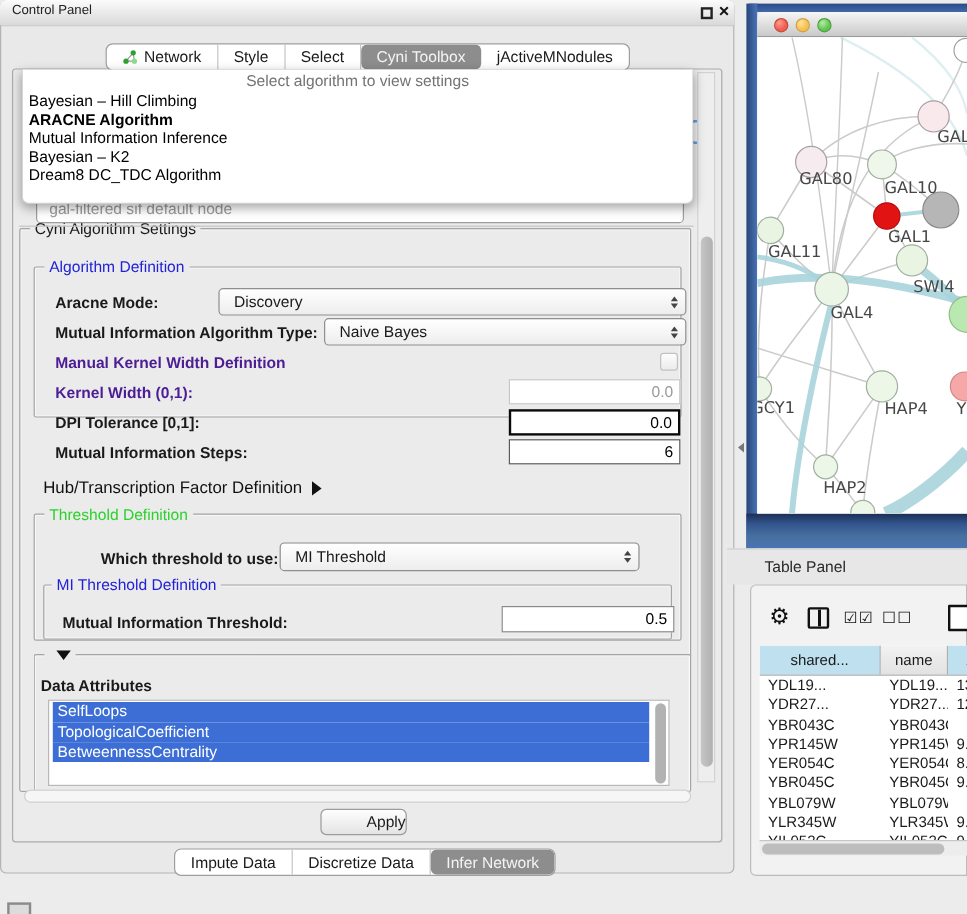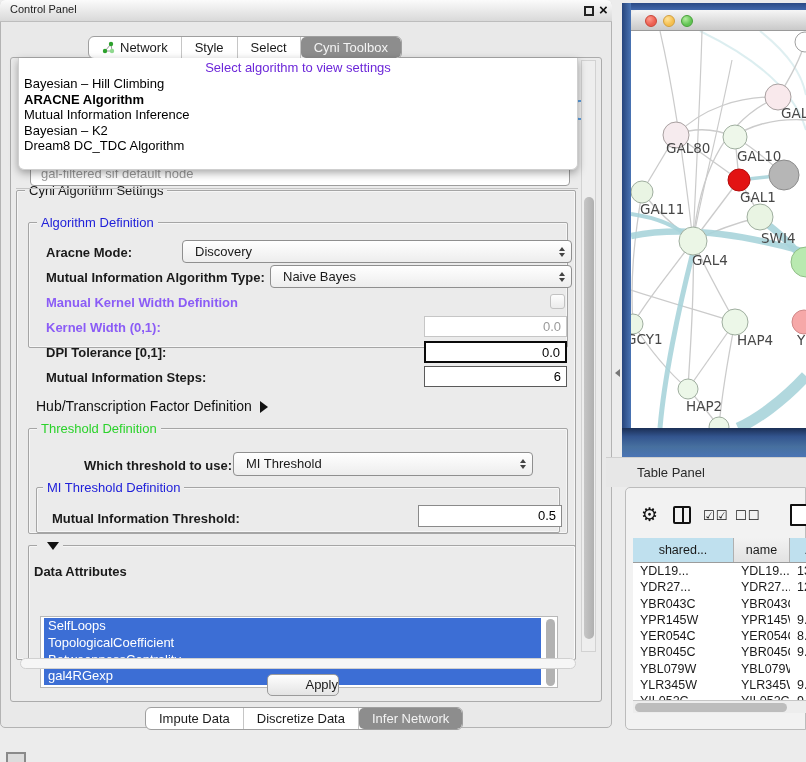--- a/index.html
+++ b/index.html
@@ -36,39 +36,39 @@
     border:1px solid #9d9d9d; border-radius:4px; color:#9a9a9a; font-size:13px;
     line-height:23px; padding-left:10px; z-index:5; }
   #bg-line { left:16px; top:188px; width:562px; height:1px; background:#c4c4c4; z-index:4; }
   #bg-spinner { left:575px; top:100px; width:13px; height:20px; border:2px solid #5c9fe0;
     border-radius:4px; background:#f2f2f2; z-index:5; }
 
   
   #algo-dropdown { left:18px; top:58px; width:560px; height:112px; background:#fff;
     border:1px solid #cfcfcf; border-top:none; border-radius:0 0 6px 6px;
     box-shadow:0 3px 9px rgba(0,0,0,.35); z-index:30; padding-top:2px; }
-  #dd-placeholder { text-align:center; color:#6d28d9; font-size:13px; height:16px; }
+  #dd-placeholder { text-align:center; color:#737373; font-size:13px; height:16px; }
   .dd-item { font-size:13px; line-height:15.5px; padding-left:5px; color:#000; white-space:nowrap; }
   .dd-item.bold { font-weight:bold; }
 
   
   #cp-sbtrack { left:581px; top:60px; width:15px; height:592px; background:#eeeeee;
     border:1px solid #d2d2d2; z-index:6; }
   #cp-sbthumb { position:absolute; left:1.5px; top:136px; width:10px; height:442px;
     background:linear-gradient(90deg,#c6c6c6,#b0b0b0); border-radius:6px; }
 
   
   .gb { position:absolute; border:1px solid #a5a5a5; border-radius:2px;
     box-shadow:inset 0 0 0 1px rgba(255,255,255,.55); }
   .gb-label { position:absolute; top:-8px; background:#ebebeb; padding:0 4px; font-size:13px; white-space:nowrap; }
   .blue { color:#2121d9; }
   .green { color:#2bd22b; }
 
   .lbl { position:absolute; font-size:13px; font-weight:bold; white-space:nowrap; }
-  .lbl.dis { color:#8b5cf6;text-align:right; }
+  .lbl.dis { color:#4c1d95;text-align:right; }
 
   .combo { position:absolute; background:linear-gradient(#ffffff,#ededed);
     border:1px solid #8f8f8f; border-radius:4px; font-size:13px; }
   .combo .cval { position:absolute; left:12px; top:3px; white-space:nowrap; }
   .spin { position:absolute; right:6px; top:50%; transform:translateY(-50%);
     display:flex; flex-direction:column; align-items:center; gap:2px; }
   .spin i { display:block; width:0; height:0; border-left:3.5px solid transparent; border-right:3.5px solid transparent; }
   .spin .up { border-bottom:4px solid #444; }
   .spin .dn { border-top:4px solid #444; }
 
@@ -81,21 +81,21 @@
   #kernel-checkbox { left:550px; top:294px; width:15px; height:15px;
     border:1px solid #c2c2c2; border-radius:3px; background:linear-gradient(#fdfdfd,#ebebeb); }
 
   #hub-row { left:36px; top:398px; font-size:14px; color:#111; }
   .tri-right { display:inline-block; width:0; height:0; border-top:6px solid transparent;
     border-bottom:6px solid transparent; border-left:8px solid #111; margin-left:8px; vertical-align:-2px; }
   .tri-down { display:inline-block; width:0; height:0; border-left:6px solid transparent;
     border-right:6px solid transparent; border-top:8px solid #111; margin-left:6px; vertical-align:1px; }
 
   #attr-list { left:40px; top:583px; width:518px; height:72px; background:#fff;
-    border:1px solid #b8b8b8; overflow:hidden; padding:1px 0 0 3px;margin-top:33px; }
+    border:1px solid #b8b8b8; overflow:hidden; padding:1px 0 0 3px; }
   .attr-item { width:497px; background:#3c6ed5; color:#fff; font-size:13px;
     line-height:16.8px; padding-left:4px; white-space:nowrap; }
   #attr-sb { position:absolute; right:2px; top:2px; width:9px; height:67px;
     background:#b2b2b2; border-radius:5px; }
 
   #bottom-strip { left:20px; top:658px; width:556px; height:11px; background:#f6f6f6;
     border:1px solid #d0d0d0; border-radius:6px; }
 
   #apply-btn { left:267px; top:674px; width:72px; height:22px;
     background:linear-gradient(#fefefe,#e4e4e4); border:1px solid #9b9b9b; border-radius:5px;
@@ -171,20 +171,23 @@
     </div>
     <div class="tab">
       <span>Style</span>
     </div>
     <div class="tab">
       <span>Select</span>
     </div>
     <div class="tab selected">
       <span>Cyni Toolbox</span>
     </div>
+    <div class="tab">
+      <span>jActiveMNodules</span>
+    </div>
   </div>
 
 <div class="abs" id="inner-panel"></div>
 
 <div class="abs" id="bg-spinner"></div>
 <div class="abs" id="bg-combo">gal-filtered sif default node</div>
 <div class="abs" id="bg-line"></div>
 
 <div class="abs" id="algo-dropdown">
   <div id="dd-placeholder">Select algorithm to view settings</div>
@@ -256,21 +259,20 @@
   <span class="gb-label" style="left:8px; font-size:14px;">
     <span class="tri-down"></span>
   </span>
 </div>
 <span class="abs lbl" style="left:34px; top:564px;">Data Attributes</span>
 <div class="abs" id="attr-list">
   <div id="attr-sb"></div>
 <div class="attr-item">SelfLoops</div>
     <div class="attr-item">TopologicalCoefficient</div>
     <div class="attr-item">BetweennessCentrality</div>
-    <div class="attr-item">gal4RGexp</div>
   </div>
 
 <div class="abs" id="bottom-strip"></div>
 <div class="abs" id="apply-btn">Apply</div>
 
 <div class="abs tabstrip" id="bottom-tabs">
     <div class="tab">
       <span>Impute Data</span>
     </div>
     <div class="tab">

